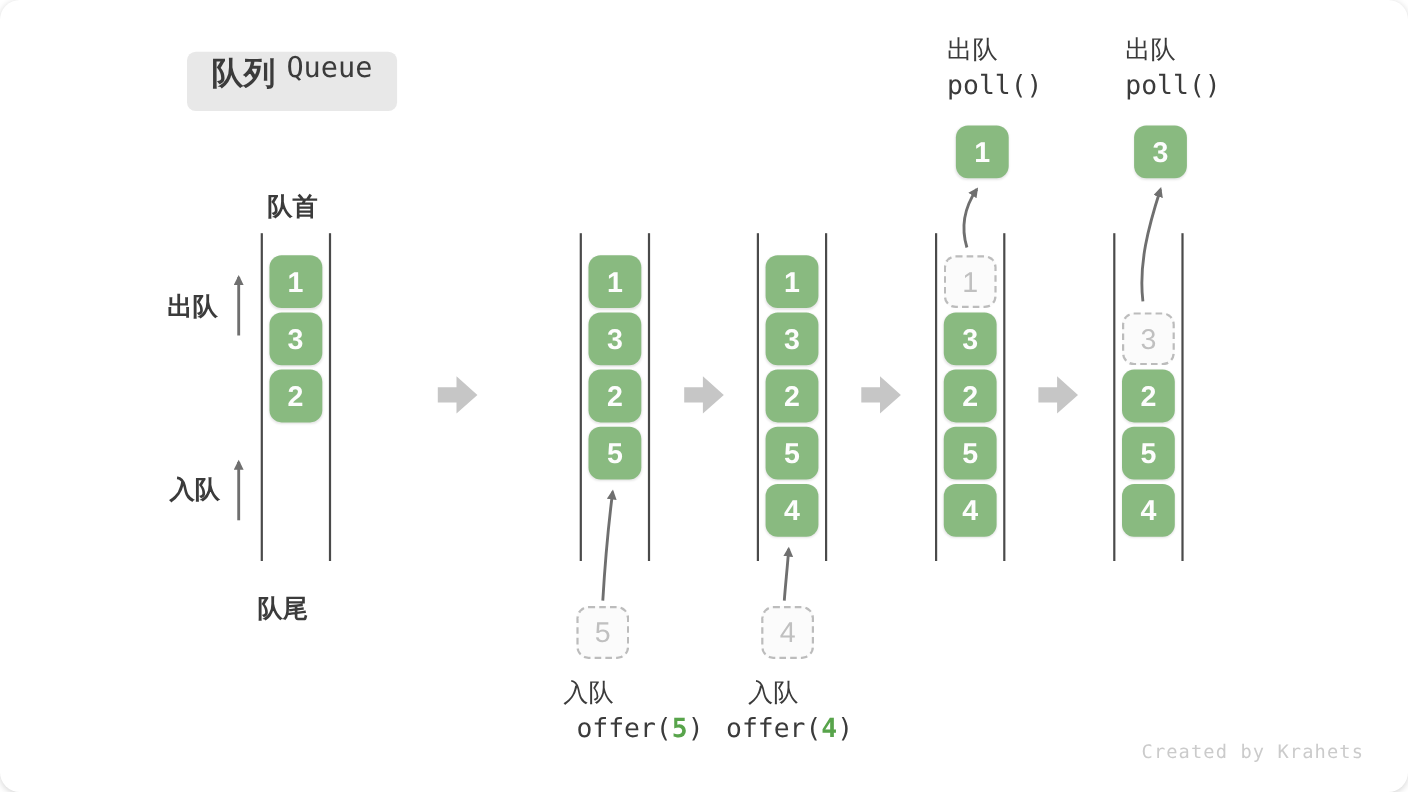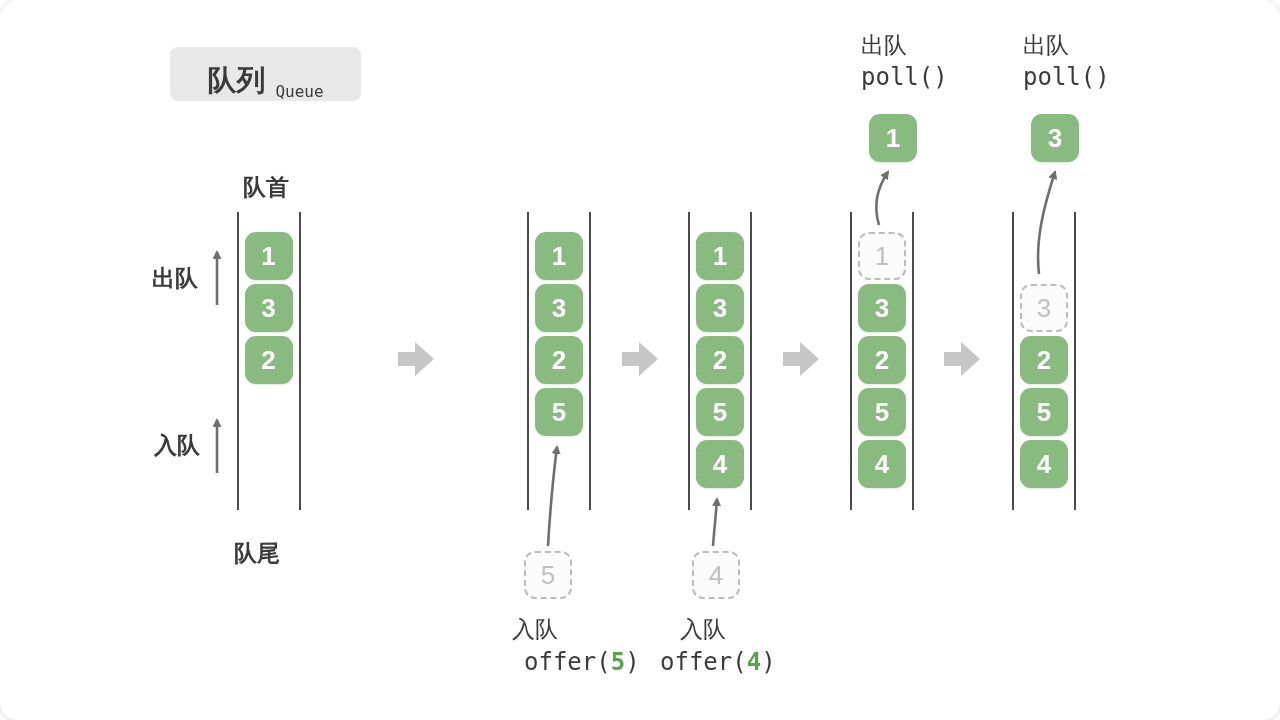--- a/index.html
+++ b/index.html
@@ -12,25 +12,25 @@
     background: #ffffff;
     border-radius: 18px;
     box-shadow: 0 1px 6px rgba(0,0,0,0.16);
     overflow: hidden;
   }
 
   .title-box {
     position: absolute; left: 170px; top: 47px;
     width: 191px; height: 54px;
     background: #e8e8e8; border-radius: 8px;
-    display: flex; align-items: flex-end; justify-content: center;
+    display: flex; align-items: flex-start; justify-content: center;
     gap: 10px;
   }
   .title-zh { font-size: 29px; font-weight: bold; color: #3b3b3b; }
-  .title-en { font-size: 16px; color: #3b3b3b; font-family: "DejaVu Sans Mono", "Liberation Mono", monospace; }
+  .title-en { font-size: 26px; color: #3b3b3b; font-family: "DejaVu Sans Mono", "Liberation Mono", monospace; }
 
   .side-label {
     position: absolute;
     font-size: 23px; font-weight: bold; color: #3b3b3b;
     white-space: nowrap;
   }
 
   .qline {
     position: absolute; width: 2px; background: #4a4a4a;
   }
@@ -153,13 +153,14 @@
     <g stroke="#6f6f6f" stroke-width="2.6" fill="none">
       <path d="M217,305 L217,252" marker-end="url(#ah)"></path>
       <path d="M217,473 L217,420" marker-end="url(#ah)"></path>
       <path d="M548,546 C550,512 553,478 557,447" marker-end="url(#ah)"></path>
       <path d="M713,546 C714,532 716,514 717,499" marker-end="url(#ah)"></path>
       <path d="M879,225 C873,205 877,188 888,172" marker-end="url(#ah)"></path>
       <path d="M1039,274 C1035,240 1044,206 1055,172" marker-end="url(#ah)"></path>
     </g>
   </svg>
 
+  <div class="watermark">Created by Krahets</div>
 </div>
 
 </body></html>

